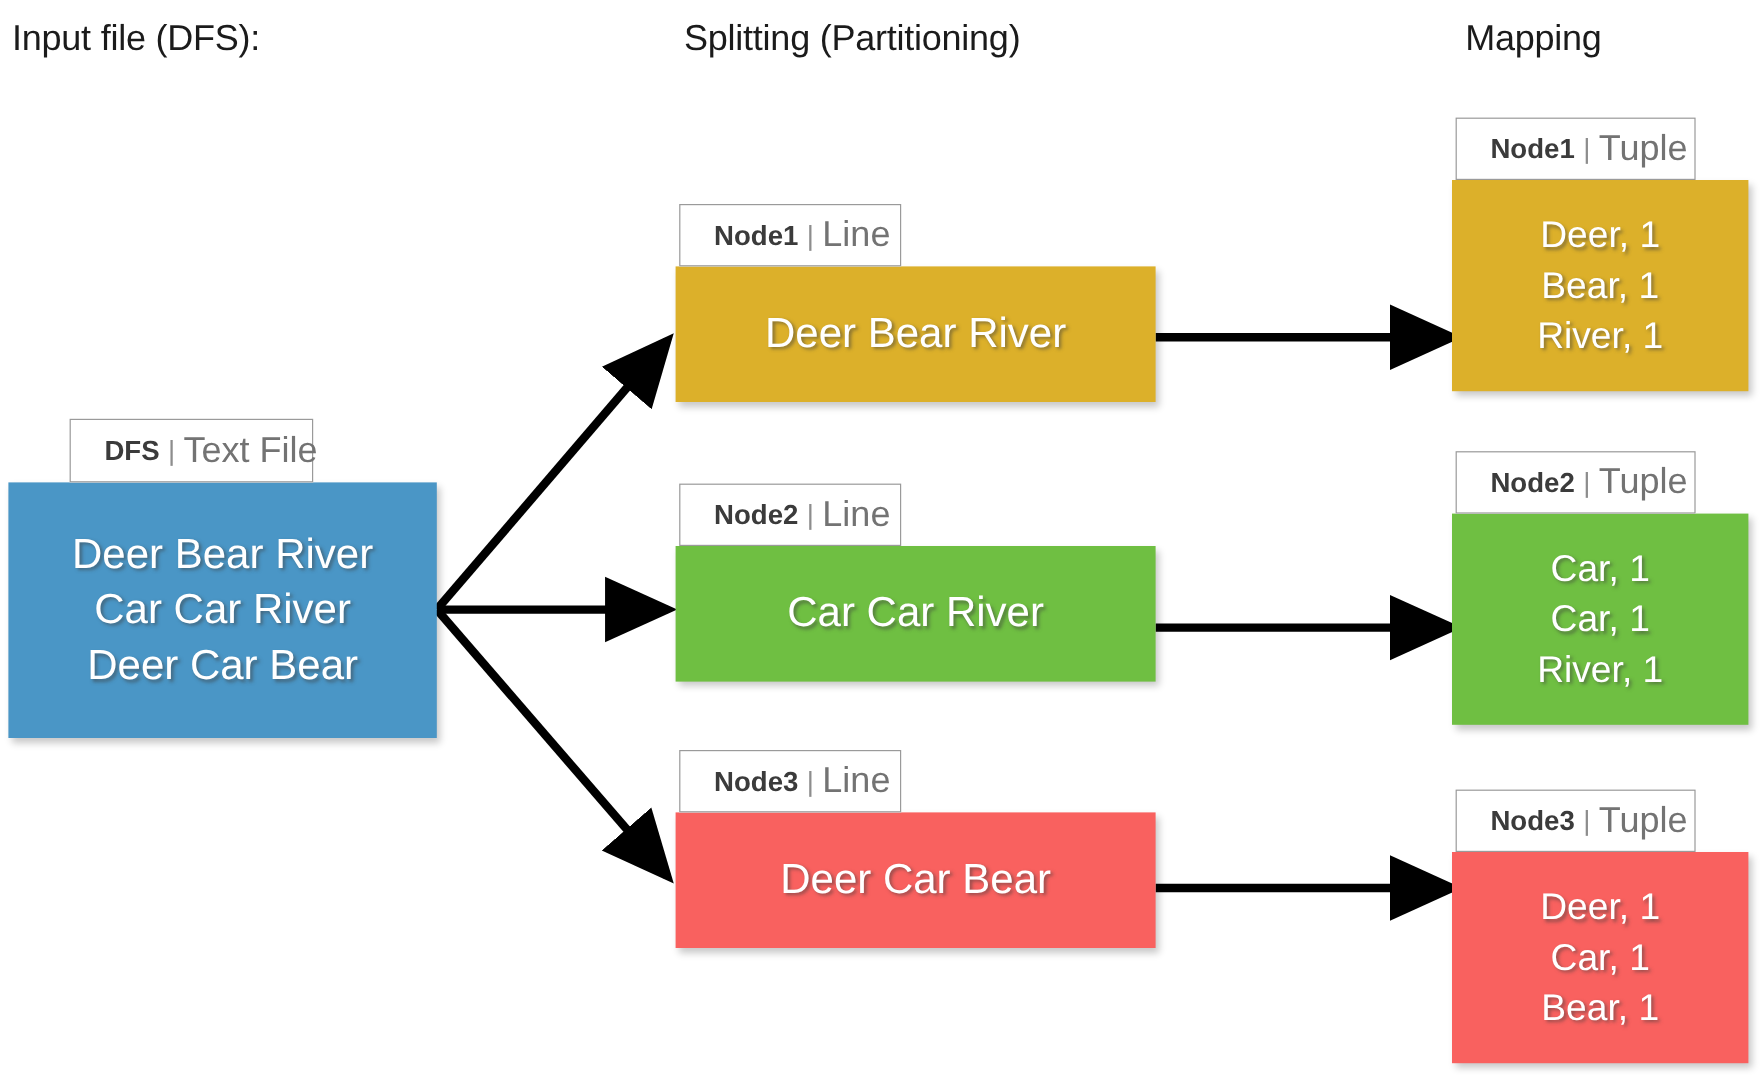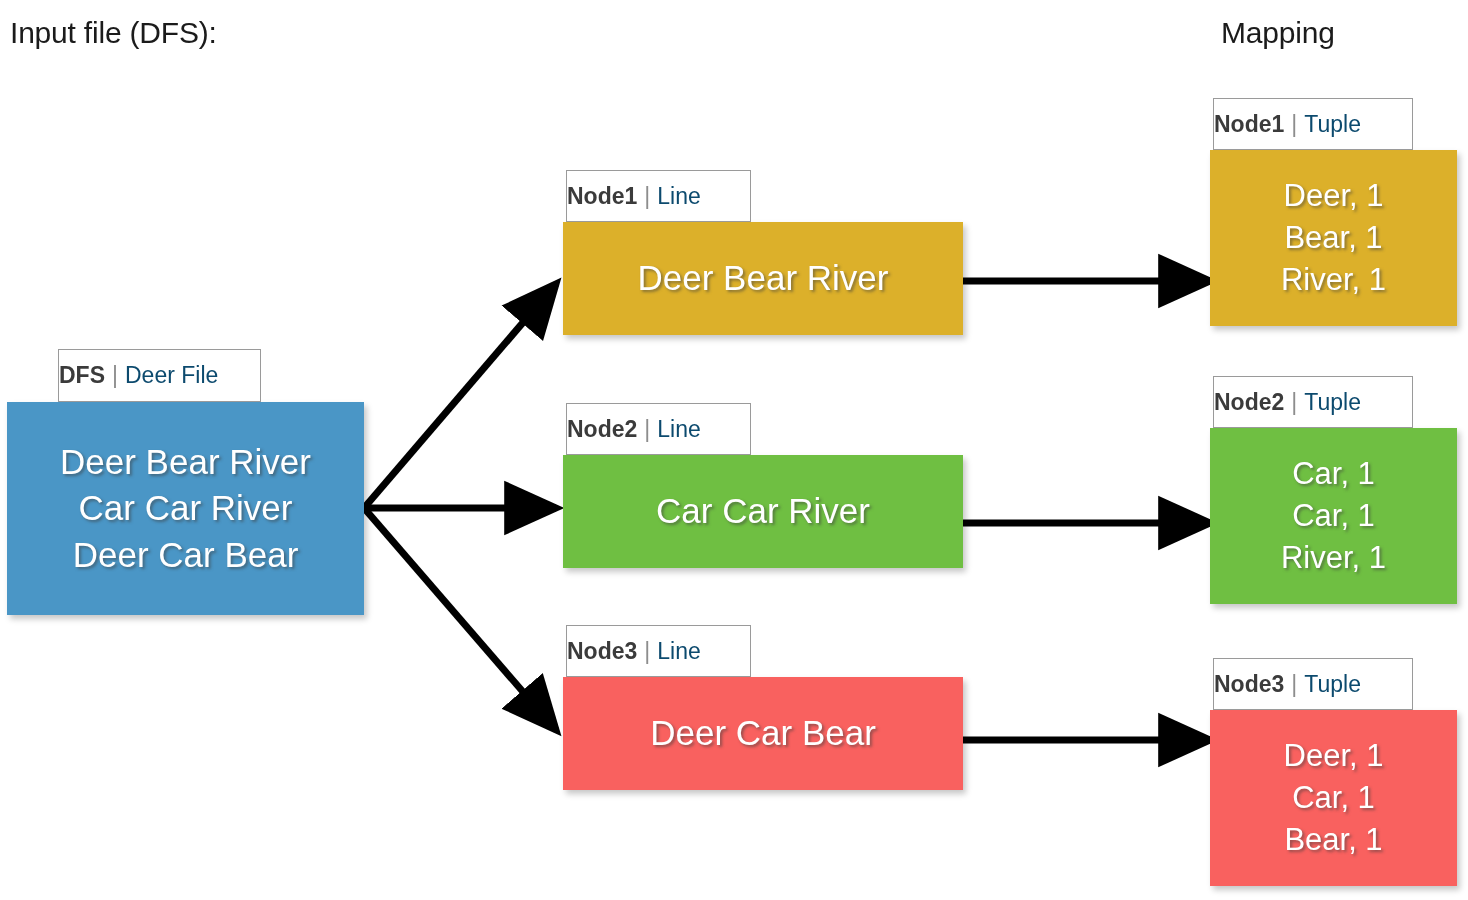--- a/index.html
+++ b/index.html
@@ -37,38 +37,38 @@
   .node-group { position: absolute; }
 
   
   .tab {
     position: absolute;
     background: #ffffff;
     border: 1.5px solid #9a9a9a;
     box-sizing: border-box;
     display: flex;
     align-items: center;
-    padding: 0 0;
+    padding: 0 28px;
     z-index: 3;
     white-space: nowrap;
   }
   .tab .tab-name {
     font-weight: bold;
     font-size: 23px;
     color: #3b3b3b;
   }
   .tab .tab-sep {
     font-size: 23px;
     color: #8d8d8d;
     margin: 0 7px;
     font-weight: 400;
   }
   .tab .tab-kind {
-    font-size: 23px;
-    color: #0c4a6e;
+    font-size: 30px;
+    color: #737373;
     font-weight: 400;
   }
 
   
   .box {
     position: absolute;
     box-sizing: border-box;
     display: flex;
     flex-direction: column;
     align-items: center;
@@ -94,20 +94,21 @@
     z-index: 1;
     pointer-events: none;
   }
 </style>
 </head>
 <body>
 
 <div id="stage">
 
   <div class="col-header" id="hdr-input">Input file (DFS):</div>
+  <div class="col-header" id="hdr-split">Splitting (Partitioning)</div>
   <div class="col-header" id="hdr-mapping">Mapping</div>
 
   <svg id="arrows" viewBox="0 0 1468 900" width="1468" height="900">
     <defs>
       <marker id="ah" markerWidth="9" markerHeight="9" refX="7.4" refY="4.5" orient="auto" markerUnits="strokeWidth">
         <path d="M0,0.6 L8.6,4.5 L0,8.4 z" fill="#000000"></path>
       </marker>
     </defs>
 
     <line x1="364" y1="508" x2="556" y2="284" stroke="#000000" stroke-width="7" marker-end="url(#ah)"></line>
@@ -116,21 +117,21 @@
 
     <line x1="963" y1="281" x2="1210" y2="281" stroke="#000000" stroke-width="7" marker-end="url(#ah)"></line>
     <line x1="963" y1="523" x2="1210" y2="523" stroke="#000000" stroke-width="7" marker-end="url(#ah)"></line>
     <line x1="963" y1="740" x2="1210" y2="740" stroke="#000000" stroke-width="7" marker-end="url(#ah)"></line>
   </svg>
 
   <div class="node-group">
     <div class="tab" style="left:10px; top:349px; width:203px; height:53px;margin-left:48px;">
       <span class="tab-name">DFS</span>
       <span class="tab-sep">|</span>
-      <span class="tab-kind">Deer File</span>
+      <span class="tab-kind">Text File</span>
     </div>
     <div class="box" style="left:7px; top:402px; width:357px; height:213px; background:#4a96c6;">
       <div class="line">Deer Bear River</div>
       <div class="line">Car Car River</div>
       <div class="line">Deer Car Bear</div>
     </div>
   </div>
 
   <div class="node-group">
     <div class="tab" style="left:566px; top:170px; width:185px; height:52px;">

